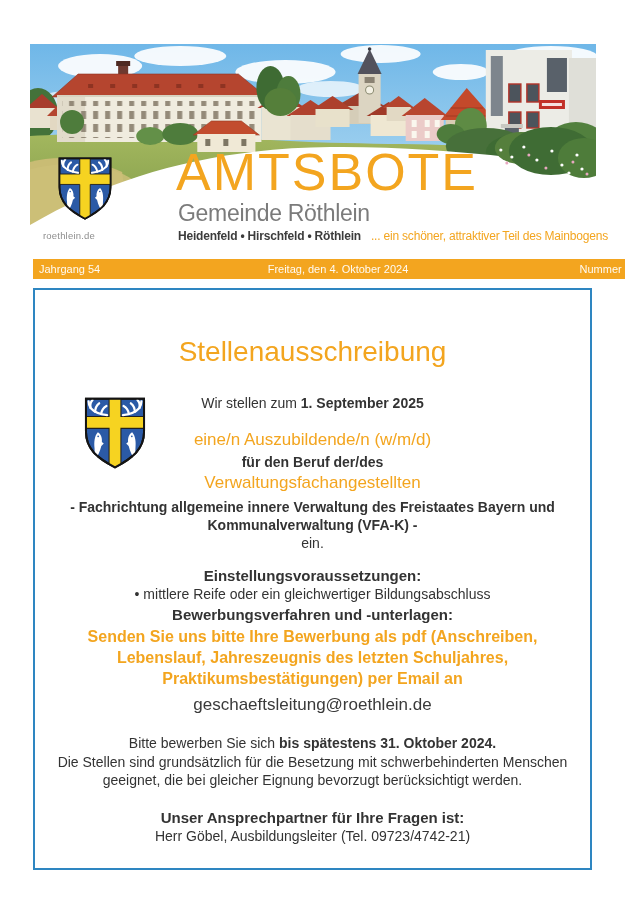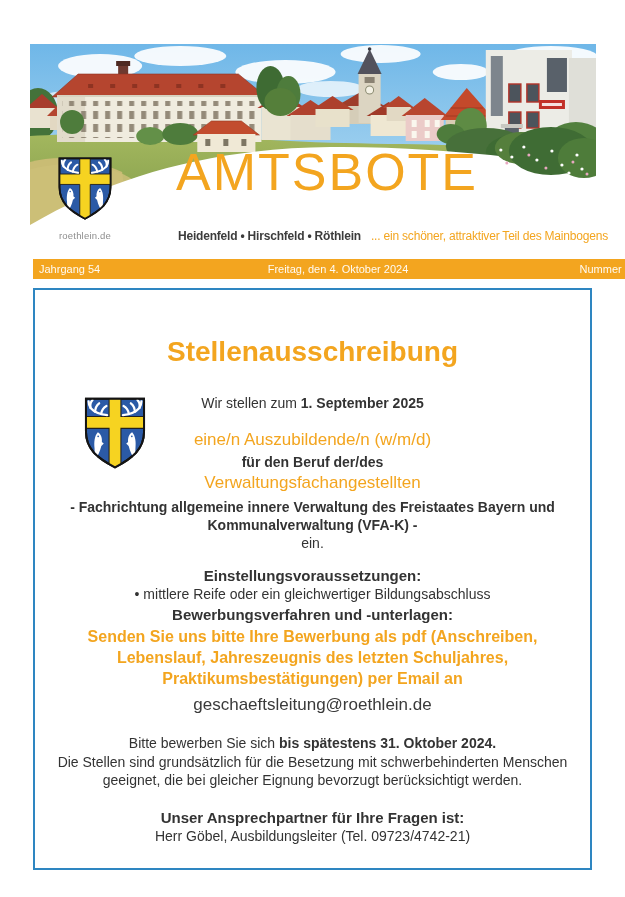--- a/index.html
+++ b/index.html
@@ -3,40 +3,40 @@
 <meta charset="utf-8">
 <style>
   html,body{margin:0;padding:0;background:#fff;}
   .page{position:relative;width:625px;height:897px;background:#fff;overflow:hidden;
         font-family:"Liberation Sans",sans-serif;color:#333;}
   
   .photo{position:absolute;left:30px;top:44px;width:566px;height:185px;}
   .photo svg{display:block;width:100%;height:100%;}
   
   .wappen-header{position:absolute;left:56px;top:156px;width:58px;height:65px;}
-  .site-url{position:absolute;left:45px;top:230px;width:80px;text-align:center;
+  .site-url{position:absolute;left:29px;top:230px;width:80px;text-align:center;
             font-size:9.5px;color:#8E8E8E;letter-spacing:.2px;}
   .masthead-title{position:absolute;left:176px;top:146px;font-size:52px;line-height:52px;
                   color:#F3A51F;letter-spacing:2px;font-weight:400;white-space:nowrap;}
   .masthead-sub{position:absolute;left:178px;top:202px;font-size:23px;line-height:23px;
                 color:#7B7B7B;letter-spacing:-.3px;white-space:nowrap;}
   .masthead-line{position:absolute;left:178px;top:229px;font-size:12px;line-height:14px;white-space:nowrap;}
   .districts{font-weight:bold;color:#3C3C3C;letter-spacing:-.2px;}
   .motto{color:#F3A51F;margin-left:10px;letter-spacing:-.2px;}
   
   .issuebar{position:absolute;left:33px;top:259px;width:612px;height:20px;background:#F3A51F;
             display:flex;align-items:center;font-size:11px;color:rgba(255,255,255,.95);
             padding:0;box-sizing:border-box;}
   .issuebar .l{flex:1;text-align:left;padding-left:6px;}
   .issuebar .c{flex:1;text-align:center;}
   .issuebar .r{flex:1;text-align:right;padding-right:8px;}
   
   .box{position:absolute;left:33px;top:288px;width:555px;height:578px;border:2px solid #2E86C1;
        text-align:center;font-size:14px;line-height:19px;color:#333;}
-  .box .title{margin-top:47px;font-size:28px;line-height:30px;font-weight:bold;color:#F3A51F;}
+  .box .title{margin-top:47px;font-size:28px;line-height:30px;font-weight:normal;color:#F3A51F;}
   .box .intro{margin-top:26px;line-height:20px;}
   .box .position{margin-top:16px;font-size:17px;line-height:22px;color:#F3A51F;}
   .box .plabel{margin-top:2px;font-weight:bold;}
   .box .profession{font-size:17px;line-height:22px;color:#F3A51F;}
   .box .spec{margin:4px auto 0;max-width:545px;font-weight:bold;line-height:18px;}
   .box .ein{line-height:18px;}
   .box .h{margin-top:14px;font-size:15px;font-weight:bold;}
   .box .h2{margin-top:1px;font-size:15px;font-weight:bold;}
   .box .item{line-height:19px;}
   .box .proc{margin:2px auto 0;max-width:515px;font-size:16px;line-height:21px;
@@ -253,20 +253,21 @@
         </g>
       </g>
     </svg>
   </div>
 
   <svg class="wappen-header">
       <use href="#wappen"></use>
     </svg>
   <div class="site-url">roethlein.de</div>
   <div class="masthead-title">AMTSBOTE</div>
+  <div class="masthead-sub">Gemeinde Röthlein</div>
   <div class="masthead-line">
     <span class="districts">Heidenfeld • Hirschfeld • Röthlein</span><span class="motto">... ein schöner, attraktiver Teil des Mainbogens</span>
   </div>
 
   <div class="issuebar">
     <span class="l">Jahrgang 54</span>
     <span class="c">Freitag, den 4. Oktober 2024</span>
     <span class="r">Nummer 40</span>
   </div>
 

